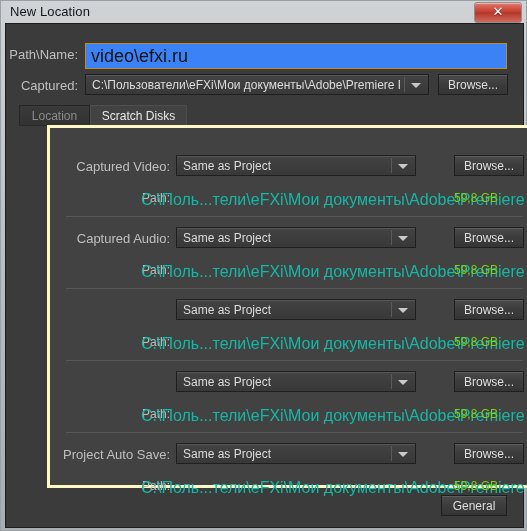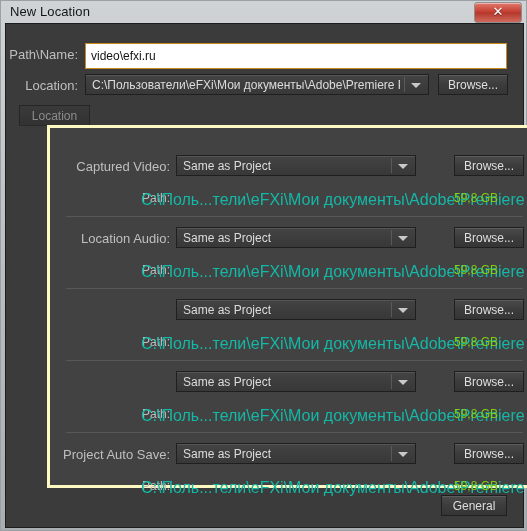--- a/index.html
+++ b/index.html
@@ -47,22 +47,22 @@
   }
 
   .row-label{
     position:absolute;font-size:13px;color:#bfbfbf;
     text-align:right;white-space:nowrap;
   }
 
   
   .text-input{
     position:absolute;box-sizing:border-box;
-    background:#ffffff;border:1px solid #c68a1e;
-    color:#141414;font-size:12px;
+    background:#3b82f6;border:1px solid #c68a1e;
+    color:#141414;font-size:18px;
     padding:12px 5px;line-height:16px;
     font-family:"Liberation Sans","DejaVu Sans",sans-serif;
   }
 
   
   .combo{
     position:absolute;box-sizing:border-box;
     background:linear-gradient(to bottom,#434343,#383838);
     border:1px solid #1f1f1f;
     box-shadow:inset 0 1px 0 #565656;
@@ -145,45 +145,46 @@
     <div class="close-btn">
       <div class="x">✕</div>
     </div>
   </div>
 
   <div class="body-dark">
 
     <div class="row-label" style="left:0px;top:23px;width:72px;">Path\Name:</div>
     <input class="text-input" style="left: 79px; top: 19px; width: 422px; height: 22px;" value="video\efxi.ru">
 
-    <div class="row-label" style="left:0px;top:54px;width:72px;">Location:</div>
+    <div class="row-label" style="left:0px;top:54px;width:72px;">Captured:</div>
     <div class="combo" style="left:79px;top:50px;width:344px;height:21px;">
       <div class="val">C:\Пользователи\eFXi\Мои документы\Adobe\Premiere Pr...</div>
       <div class="sep"></div>
       <div class="arw"></div>
     </div>
     <div class="btn" style="left:432px;top:50px;width:70px;height:21px;">Browse...</div>
 
     <div class="tab inactive" style="left:13px;top:81px;width:71px;">Location</div>
+    <div class="tab active" style="left:84px;top:81px;width:97px;">Scratch Disks</div>
 
     <div class="panel" style="left:13px;top:101px;width:489px;height:363px;">
 
       <div class="row-label" style="left:0px;top:31px;width:120px;">Captured Video:</div>
       <div class="combo" style="left:126px;top:27px;width:240px;height:21px;">
         <div class="val">Same as Project</div>
         <div class="sep"></div>
         <div class="arw"></div>
       </div>
       <div class="btn" style="left:404px;top:27px;width:70px;height:21px;">Browse...</div>
       <div class="path-label" style="left:0px;top:63px;width:120px;">Path:</div>
       <div class="path-value" style="left:91px;top:63px;">C:\Поль...тели\eFXi\Мои документы\Adobe\Premiere Pro\7.0</div>
       <div class="path-size" style="left:404px;top:63px;">59,8 GB</div>
       <div class="divider" style="left:16px;top:88px;width:457px;"></div>
 
-      <div class="row-label" style="left:0px;top:103px;width:120px;">Location Audio:</div>
+      <div class="row-label" style="left:0px;top:103px;width:120px;">Captured Audio:</div>
       <div class="combo" style="left:126px;top:99px;width:240px;height:21px;">
         <div class="val">Same as Project</div>
         <div class="sep"></div>
         <div class="arw"></div>
       </div>
       <div class="btn" style="left:404px;top:99px;width:70px;height:21px;">Browse...</div>
       <div class="path-label" style="left:0px;top:135px;width:120px;">Path:</div>
       <div class="path-value" style="left:91px;top:135px;">C:\Поль...тели\eFXi\Мои документы\Adobe\Premiere Pro\7.0</div>
       <div class="path-size" style="left:404px;top:135px;">59,8 GB</div>
       <div class="divider" style="left:16px;top:160px;width:457px;"></div>

